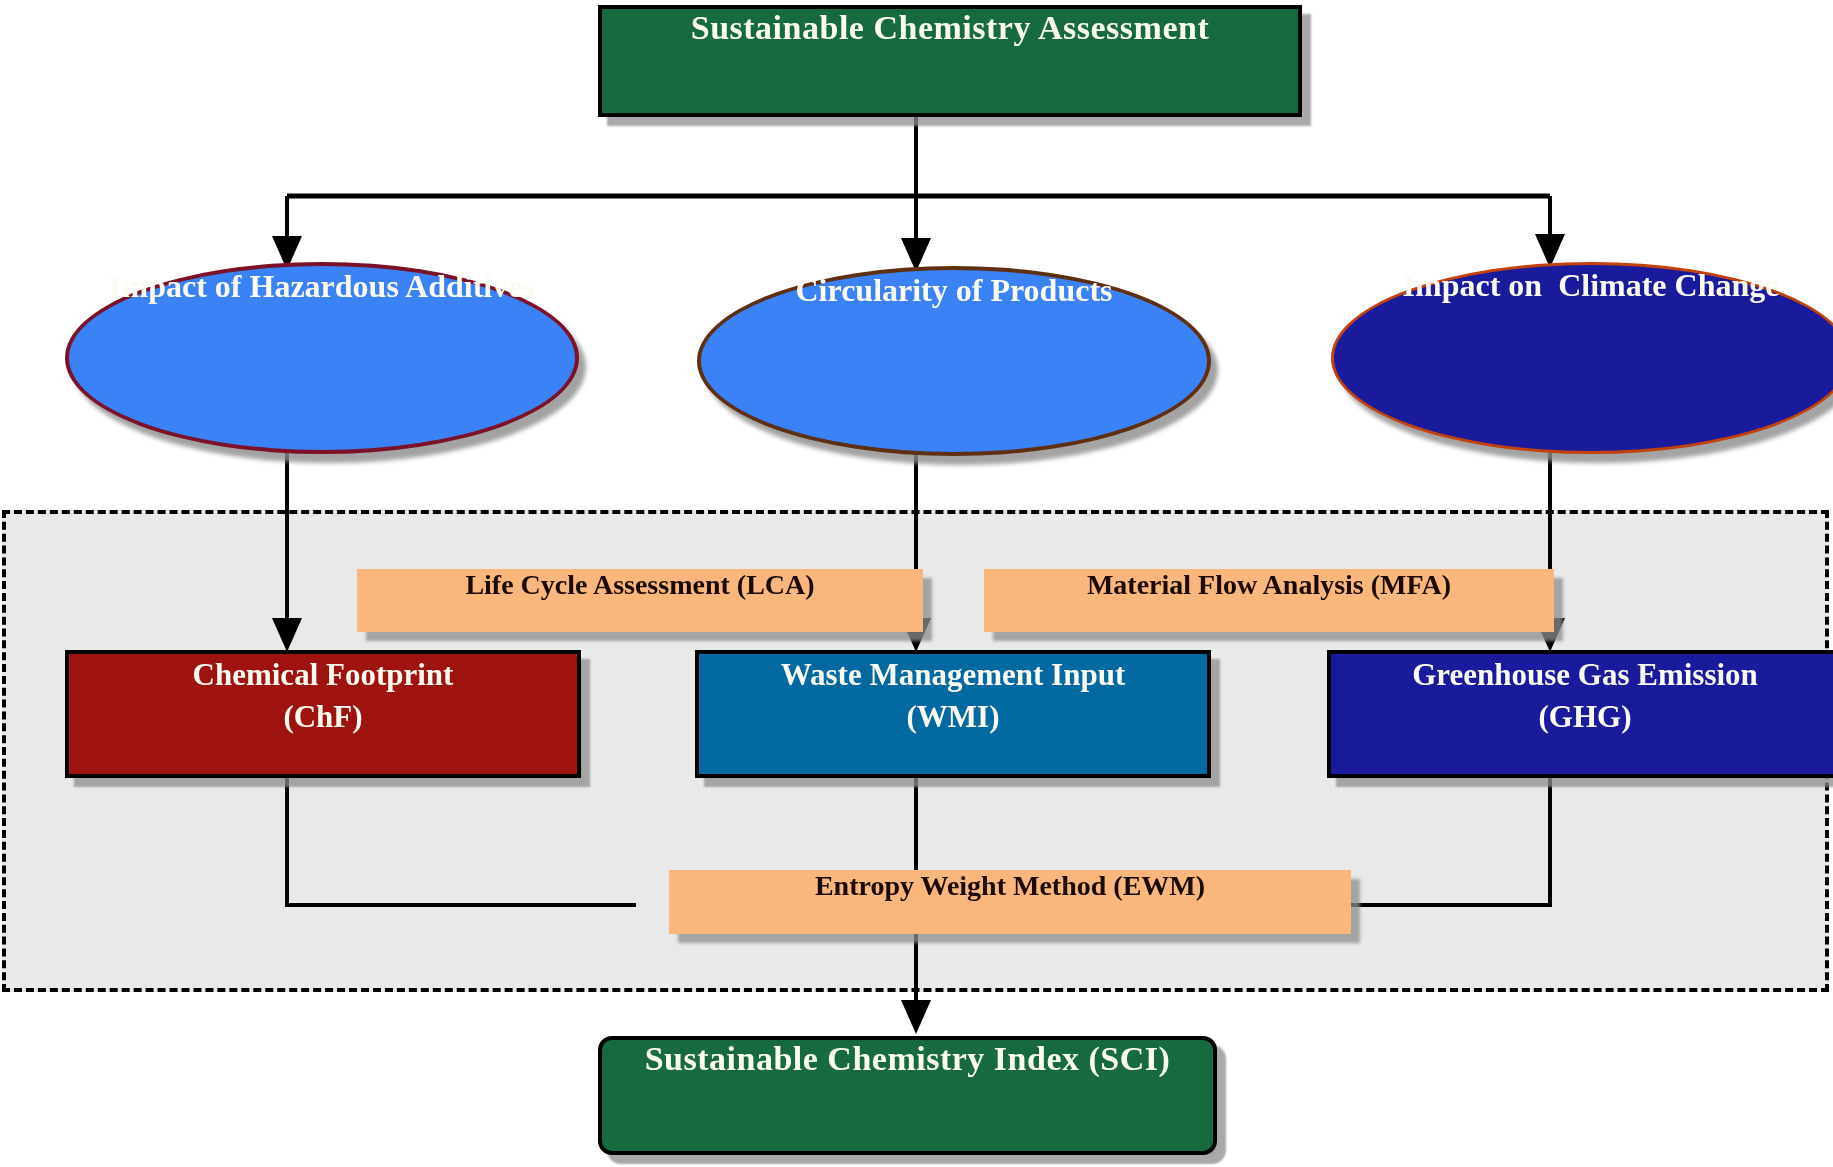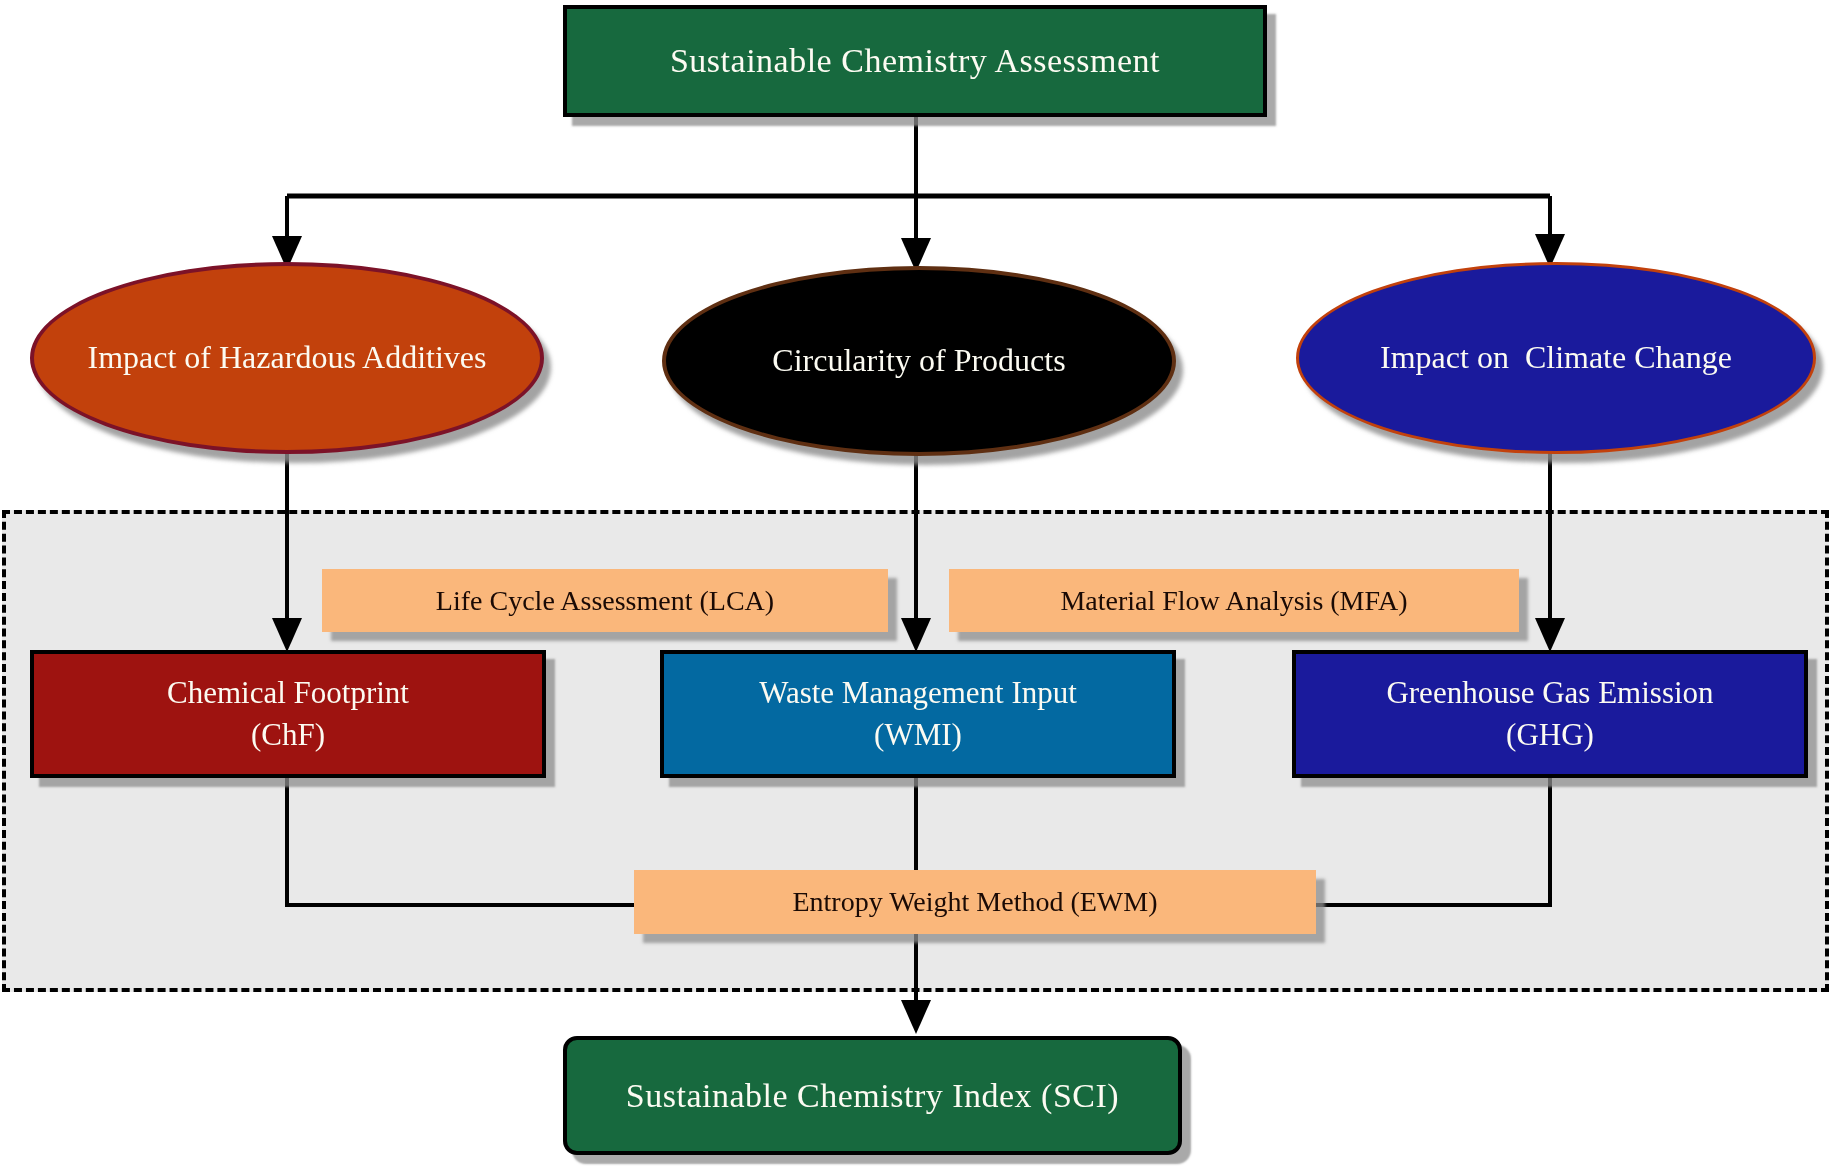--- a/index.html
+++ b/index.html
@@ -17,44 +17,45 @@
     box-sizing:border-box;
     background:#E9E9E9;
     border:4px dashed #000;
   }
   
   svg.connectors{position:absolute;left:0;top:0;z-index:2;}
   
   .node{
     position:absolute;
     box-sizing:border-box;
-    display:flex;align-items:center;justify-content:center;
+    display:flex;justify-content:center;
     text-align:center;
-    font-weight:normal;
+    font-weight:bold;
     z-index:3;
+    margin-left:35px;
   }
   .rectnode{
     border:4px solid #000;
     color:#FCFBF2;
     box-shadow:9px 9px 2px rgba(140,140,140,0.75);
   }
   .green{background:#17693E;}
   .darkred{background:#9E1310;}
   .brown{background:#0369a1;}
   .navy{background:#1A1A9C;}
   .banner{font-size:34px;letter-spacing:0.5px;}
   .ellipse{
     border-radius:50%;
     color:#FCFBF2;
     font-size:32px;line-height:1.3;
     box-shadow:7px 9px 4px rgba(140,140,140,0.8);
   }
   .ellipse .lbl{white-space:pre-wrap;}
-  .ellipse-crimson{background:#c2410c;border:4px solid #7C1228;}
-  .ellipse-brown{background:#000000;border:4px solid #5F2F12;}
+  .ellipse-crimson{background:#3b82f6;border:4px solid #7C1228;}
+  .ellipse-brown{background:#3b82f6;border:4px solid #5F2F12;}
   .ellipse-navy{background:#1A1A9C;border:3px solid #c2410c;}
   .nowrap{white-space:nowrap;}
   .maxw{max-width:430px;}
   .indic{font-size:31px;line-height:1.35;}
   .indic .line{display:block;}
   .method{
     background:#FAB77B;
     color:#1A0A05;
     font-size:28px;
     box-shadow:9px 9px 3px rgba(140,140,140,0.75);

